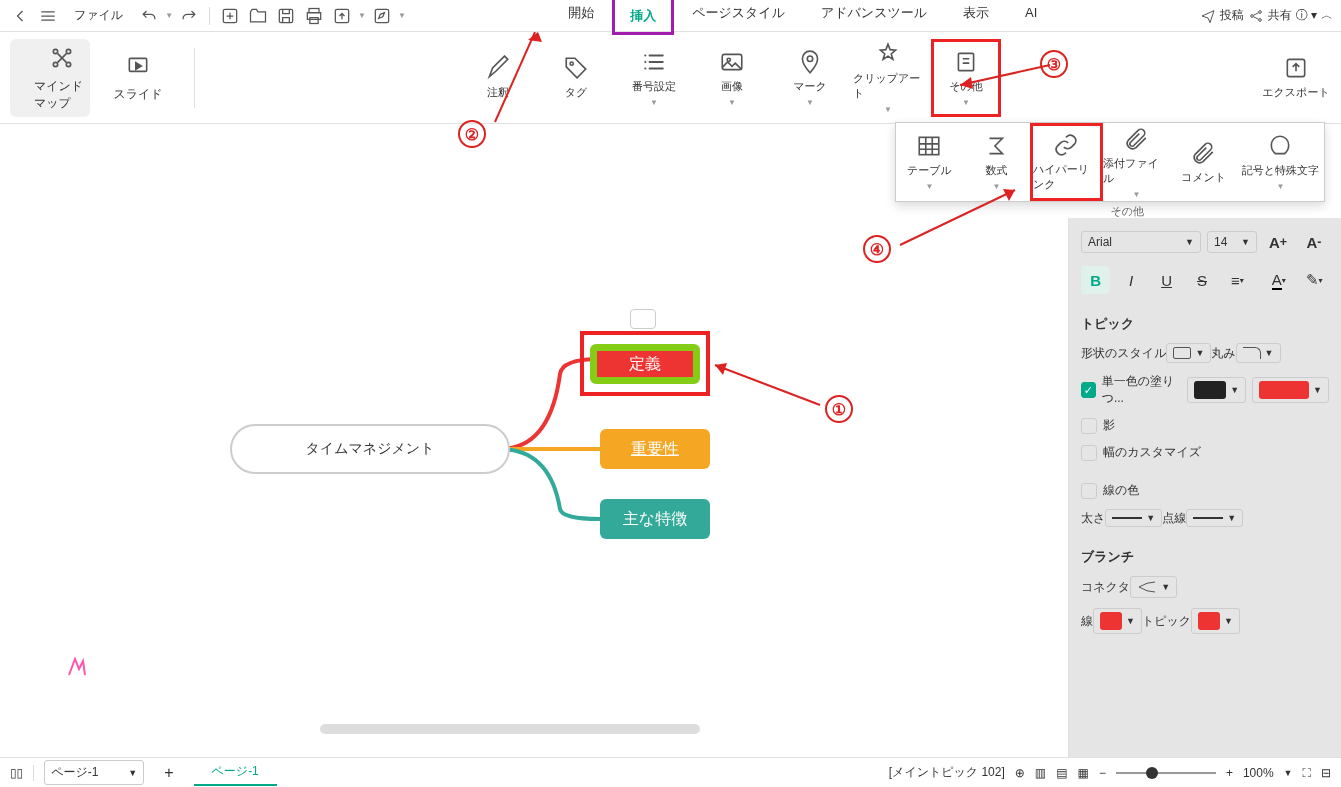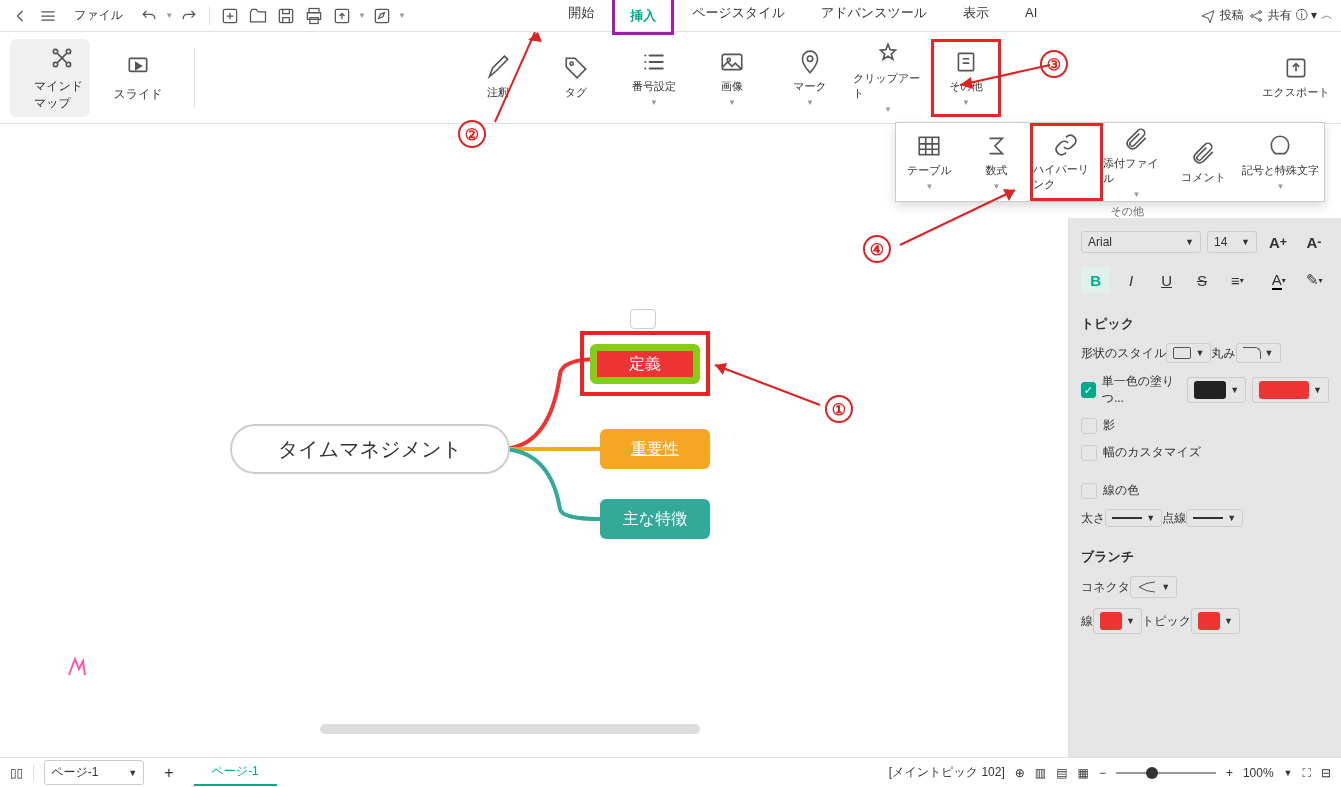--- a/index.html
+++ b/index.html
@@ -18,21 +18,21 @@
 .ribbon .insert-btn { width: 70px; height: 78px; display: flex; flex-direction: column; align-items: center; justify-content: center; gap: 4px; cursor: pointer; font-size: 11px; }
 .ribbon .insert-btn .chev { font-size: 8px; color: #999; }
 .ribbon .insert-btn.highlight { border: 3px solid #e22; }
 .submenu { position: absolute; left: 895px; top: 122px; width: 430px; height: 80px; background: #fff; border: 1px solid #ccc; box-shadow: 0 4px 10px rgba(0,0,0,0.15); display: flex; z-index: 10; }
 .submenu .sub-btn { flex: 1; display: flex; flex-direction: column; align-items: center; justify-content: center; gap: 4px; cursor: pointer; font-size: 11px; }
 .submenu .sub-btn .chev { font-size: 8px; color: #999; }
 .submenu .sub-btn.highlight { border: 3px solid #e22; }
 .submenu .sub-label { position: absolute; bottom: -18px; right: 180px; font-size: 11px; color: #666; }
 .canvas { position: absolute; left: 0; top: 124px; width: 1025px; height: 618px; background: #fff; overflow: hidden; }
 .mindmap { position: absolute; left: 230px; top: 300px; }
-.central { position: absolute; left: 0; top: 0; width: 280px; height: 50px; border: 2px solid #ccc; border-radius: 25px; display: flex; align-items: center; justify-content: center; font-size: 20px; background: #fff; }
+.central { position: absolute; left: 0; top: 0; width: 280px; height: 50px; border: 2px solid #ccc; border-radius: 25px; display: flex; align-items: center; justify-content: center; font-size: 14px; background: #fff; }
 .node { position: absolute; width: 110px; height: 40px; border-radius: 6px; display: flex; align-items: center; justify-content: center; color: #fff; font-size: 16px; }
 .node1 { left: 360px; top: -80px; background: #e33; border: 7px solid #84cc16; }
 .node1-wrap { position: absolute; left: 350px; top: -93px; width: 130px; height: 65px; border: 4px solid #e22; }
 .collapse-handle { position: absolute; left: 400px; top: -115px; width: 26px; height: 20px; border: 1px solid #ccc; border-radius: 4px; }
 .node2 { left: 370px; top: 5px; background: #f5a623; text-decoration: underline; }
 .node3 { left: 370px; top: 75px; background: #3a9; }
 .circ-num { position: absolute; width: 28px; height: 28px; border: 2px solid #d22; border-radius: 50%; display: flex; align-items: center; justify-content: center; color: #d22; font-weight: bold; font-size: 16px; z-index: 20; }
 .arrow { position: absolute; z-index: 19; }
 .sidepanel { position: absolute; right: 0; top: 218px; width: 273px; height: 540px; border-left: 1px solid #e0e0e0; background: #e5e5e5; padding: 10px 12px; overflow: hidden; }
 .sp-row { display: flex; align-items: center; gap: 6px; margin-bottom: 10px; }

